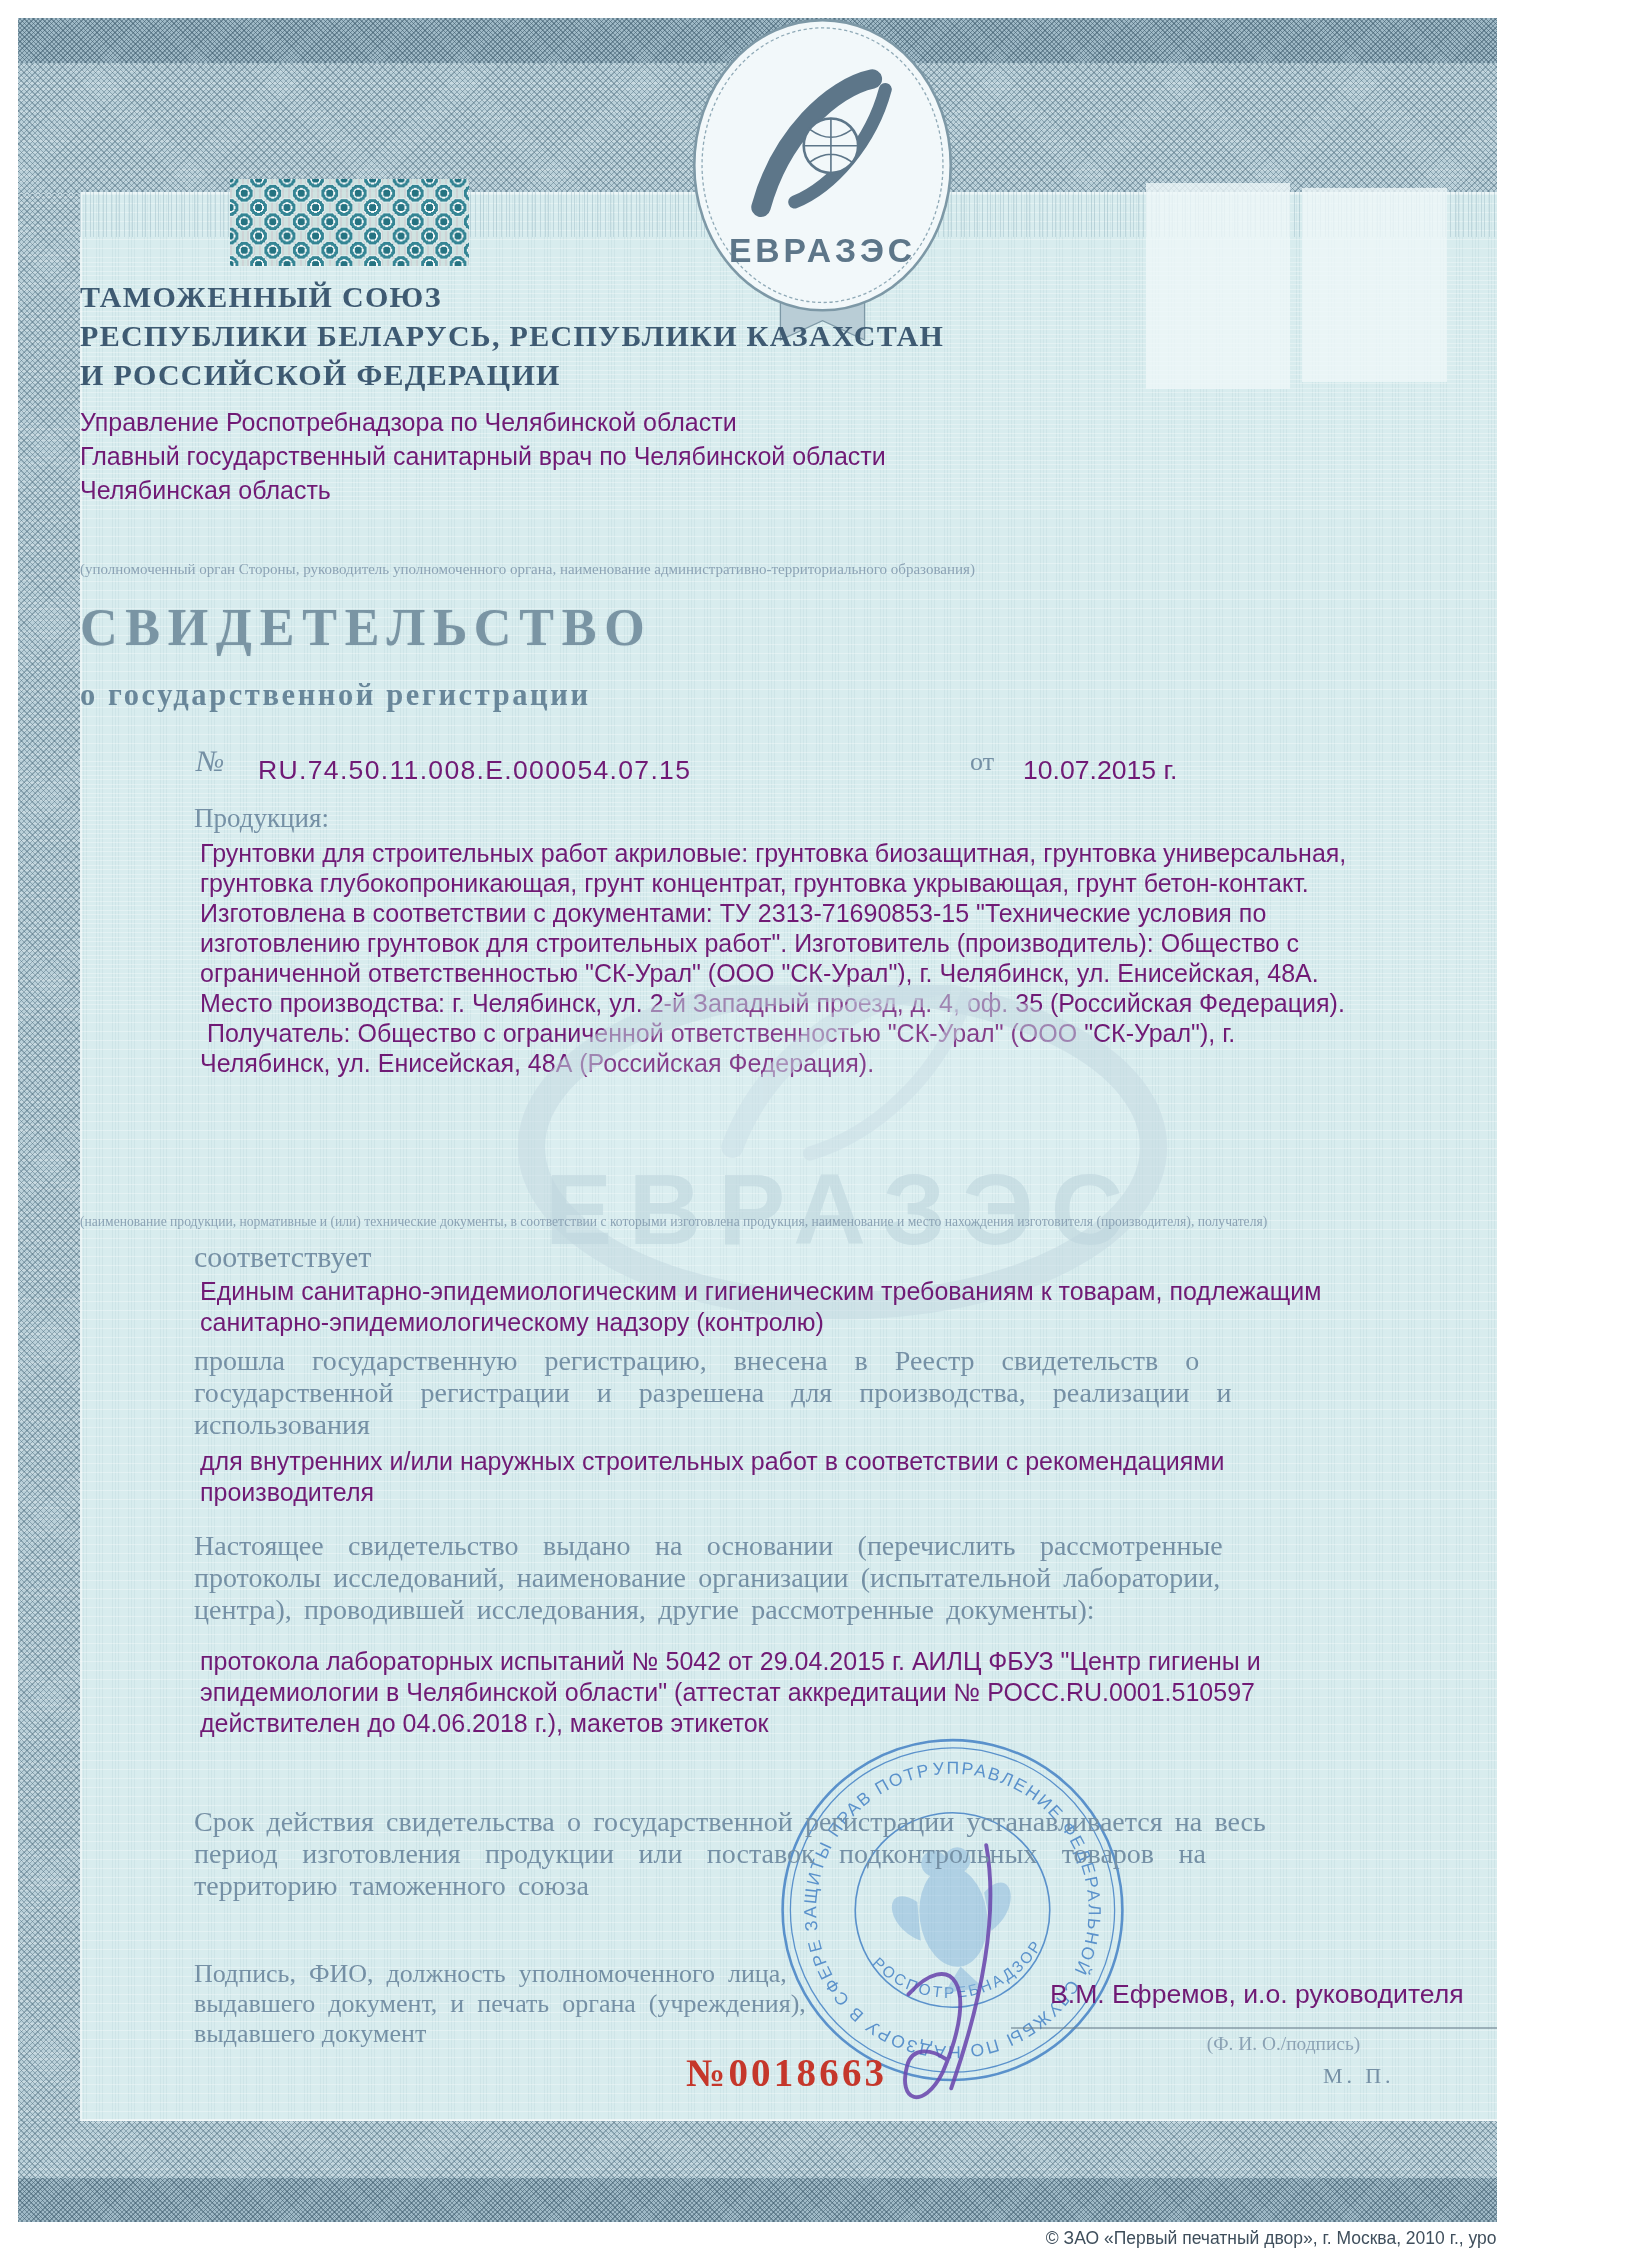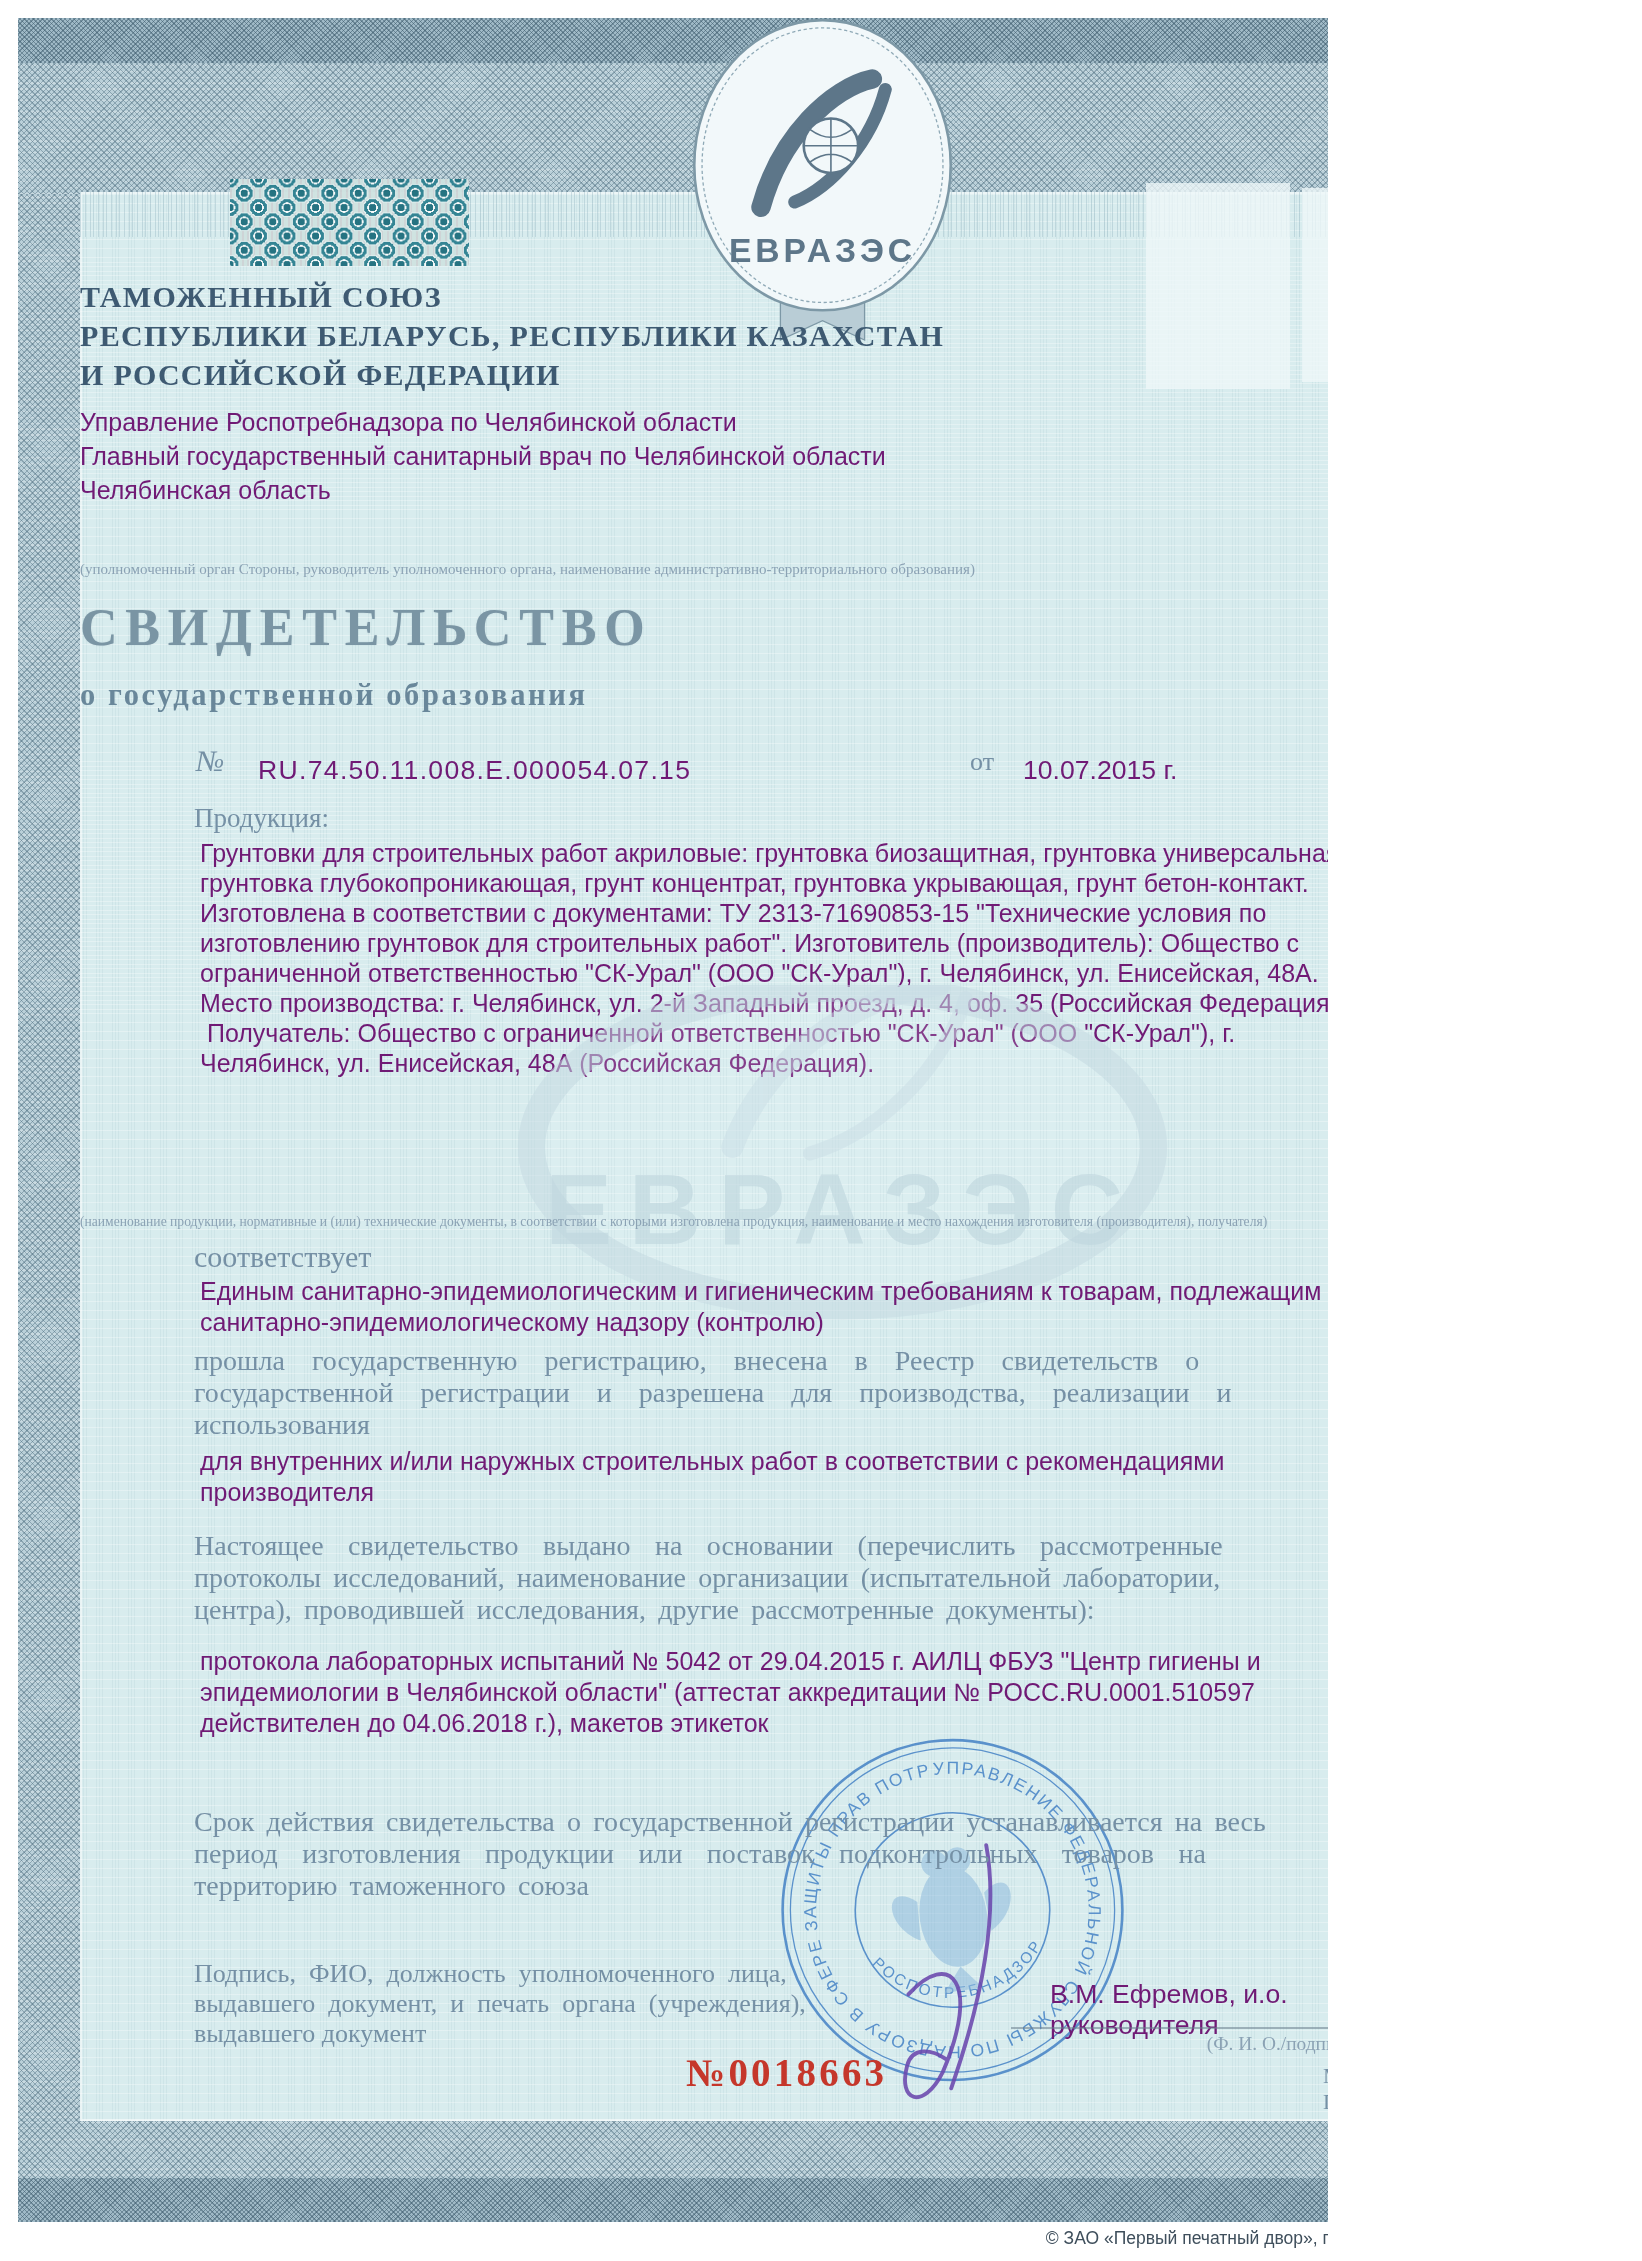--- a/index.html
+++ b/index.html
@@ -1,16 +1,16 @@
 <!DOCTYPE html>
 <html style="font-size:10.4px"><head>
 <meta charset="utf-8">
 <style>
   html,body{margin:0;padding:0;background:#ffffff;}
-  .page{position:relative;width:1328px;height:2261px;background:#ffffff;overflow:hidden;
+  .page{position:relative;width:1497px;height:2261px;background:#ffffff;overflow:hidden;
         font-family:"Liberation Sans","DejaVu Sans",sans-serif;}
   .abs{position:absolute;}
 
   
   .band{background-color:#bad0d9;
     background-image:
       repeating-linear-gradient(45deg, rgba(72,104,122,.42) 0 1px, transparent 1px 3.9px),
       repeating-linear-gradient(-45deg, rgba(72,104,122,.42) 0 1px, transparent 1px 3.9px),
       repeating-linear-gradient(0deg, rgba(255,255,255,.22) 0 1.3px, transparent 1.3px 5.8px);}
   .band-dark{background-color:#9fb9c6;
@@ -81,21 +81,21 @@
 
   <div class="abs ctr serifhead" style="top:280px;font-size:30px;letter-spacing:1.3px;">ТАМОЖЕННЫЙ СОЮЗ</div>
   <div class="abs ctr serifhead" style="top:319px;font-size:30px;letter-spacing:1.3px;">РЕСПУБЛИКИ БЕЛАРУСЬ, РЕСПУБЛИКИ КАЗАХСТАН</div>
   <div class="abs ctr serifhead" style="top:358px;font-size:30px;letter-spacing:1.3px;">И РОССИЙСКОЙ ФЕДЕРАЦИИ</div>
   <div class="abs ctr ink" style="top:408px;font-size:25px;">Управление Роспотребнадзора по Челябинской области</div>
   <div class="abs ctr ink" style="top:442px;font-size:25px;">Главный государственный санитарный врач по Челябинской области</div>
   <div class="abs ctr ink" style="top:476px;font-size:25px;">Челябинская область</div>
   <div class="abs ctr formnote" style="top:561px;font-size:15px;">(уполномоченный орган Стороны, руководитель уполномоченного органа, наименование административно-территориального образования)</div>
 
   <div class="abs ctr title-main" style="top:598px;font-size:52px;">СВИДЕТЕЛЬСТВО</div>
-  <div class="abs ctr title-sub" style="top:678px;font-size:30.5px;">о государственной образования</div>
+  <div class="abs ctr title-sub" style="top:678px;font-size:30.5px;">о государственной регистрации</div>
 
   <div class="abs formtext" style="left:196px;top:744px;font-size:30px;font-style:italic;">№</div>
   <div class="abs ink" style="left:258px;top:755px;font-size:26.6px;letter-spacing:1.3px;">RU.74.50.11.008.Е.000054.07.15</div>
   <div class="abs formtext" style="left:970px;top:747px;font-size:26px;">от</div>
   <div class="abs ink" style="left:1023px;top:755px;font-size:26.6px;">10.07.2015 г.</div>
 
   <div class="abs formtext" style="left:194px;top:803px;font-size:27px;">Продукция:</div>
   <div class="abs ink pre" style="left:200px;top:838px;width:1254px;font-size:25px;line-height:30px;">Грунтовки для строительных работ акриловые: грунтовка биозащитная, грунтовка универсальная,<br>грунтовка глубокопроникающая, грунт концентрат, грунтовка укрывающая, грунт бетон-контакт.<br>Изготовлена в соответствии с документами: ТУ 2313-71690853-15 "Технические условия по<br>изготовлению грунтовок для строительных работ". Изготовитель (производитель): Общество с<br>ограниченной ответственностью "СК-Урал" (ООО "СК-Урал"), г. Челябинск, ул. Енисейская, 48А.<br>Место производства: г. Челябинск, ул. 2-й Западный проезд, д. 4, оф. 35 (Российская Федерация).<br> Получатель: Общество с ограниченной ответственностью "СК-Урал" (ООО "СК-Урал"), г.<br>Челябинск, ул. Енисейская, 48А (Российская Федерация).</div>
 
   <svg class="abs" style="left:512px;top:985px;" width="661" height="337" viewBox="0 0 1020 520">

